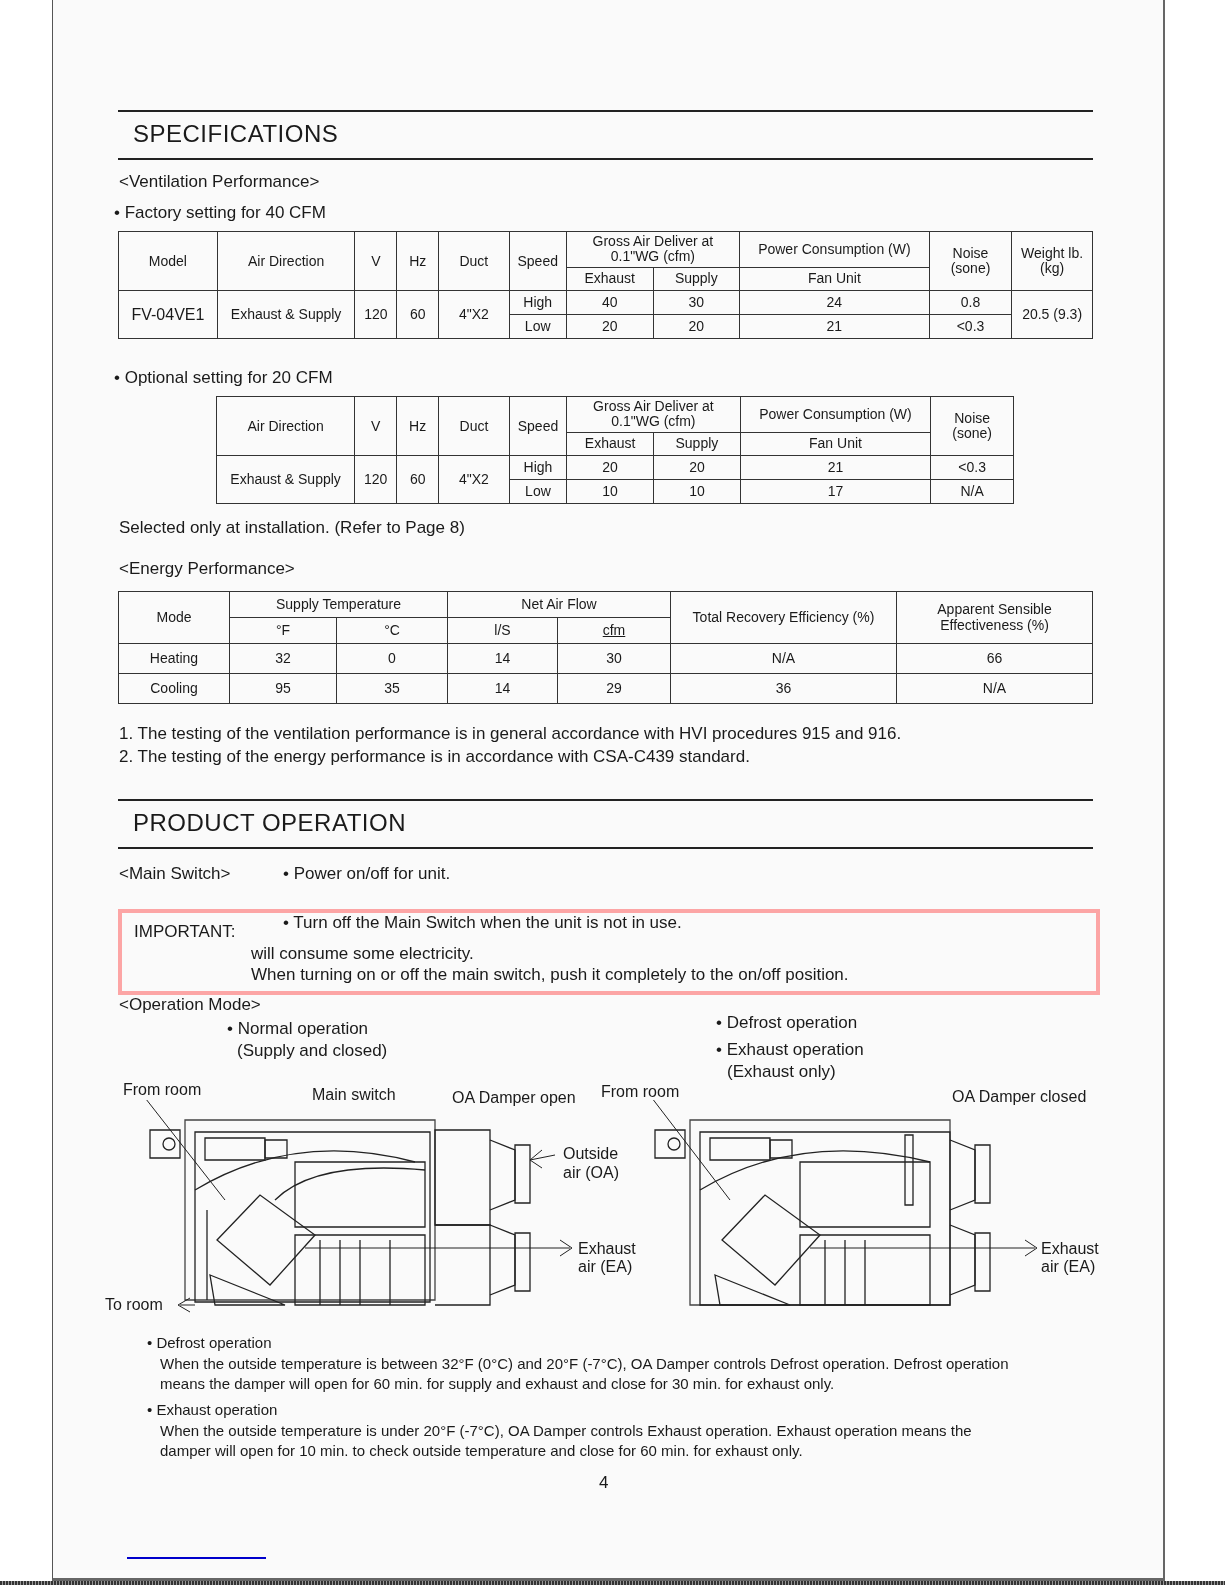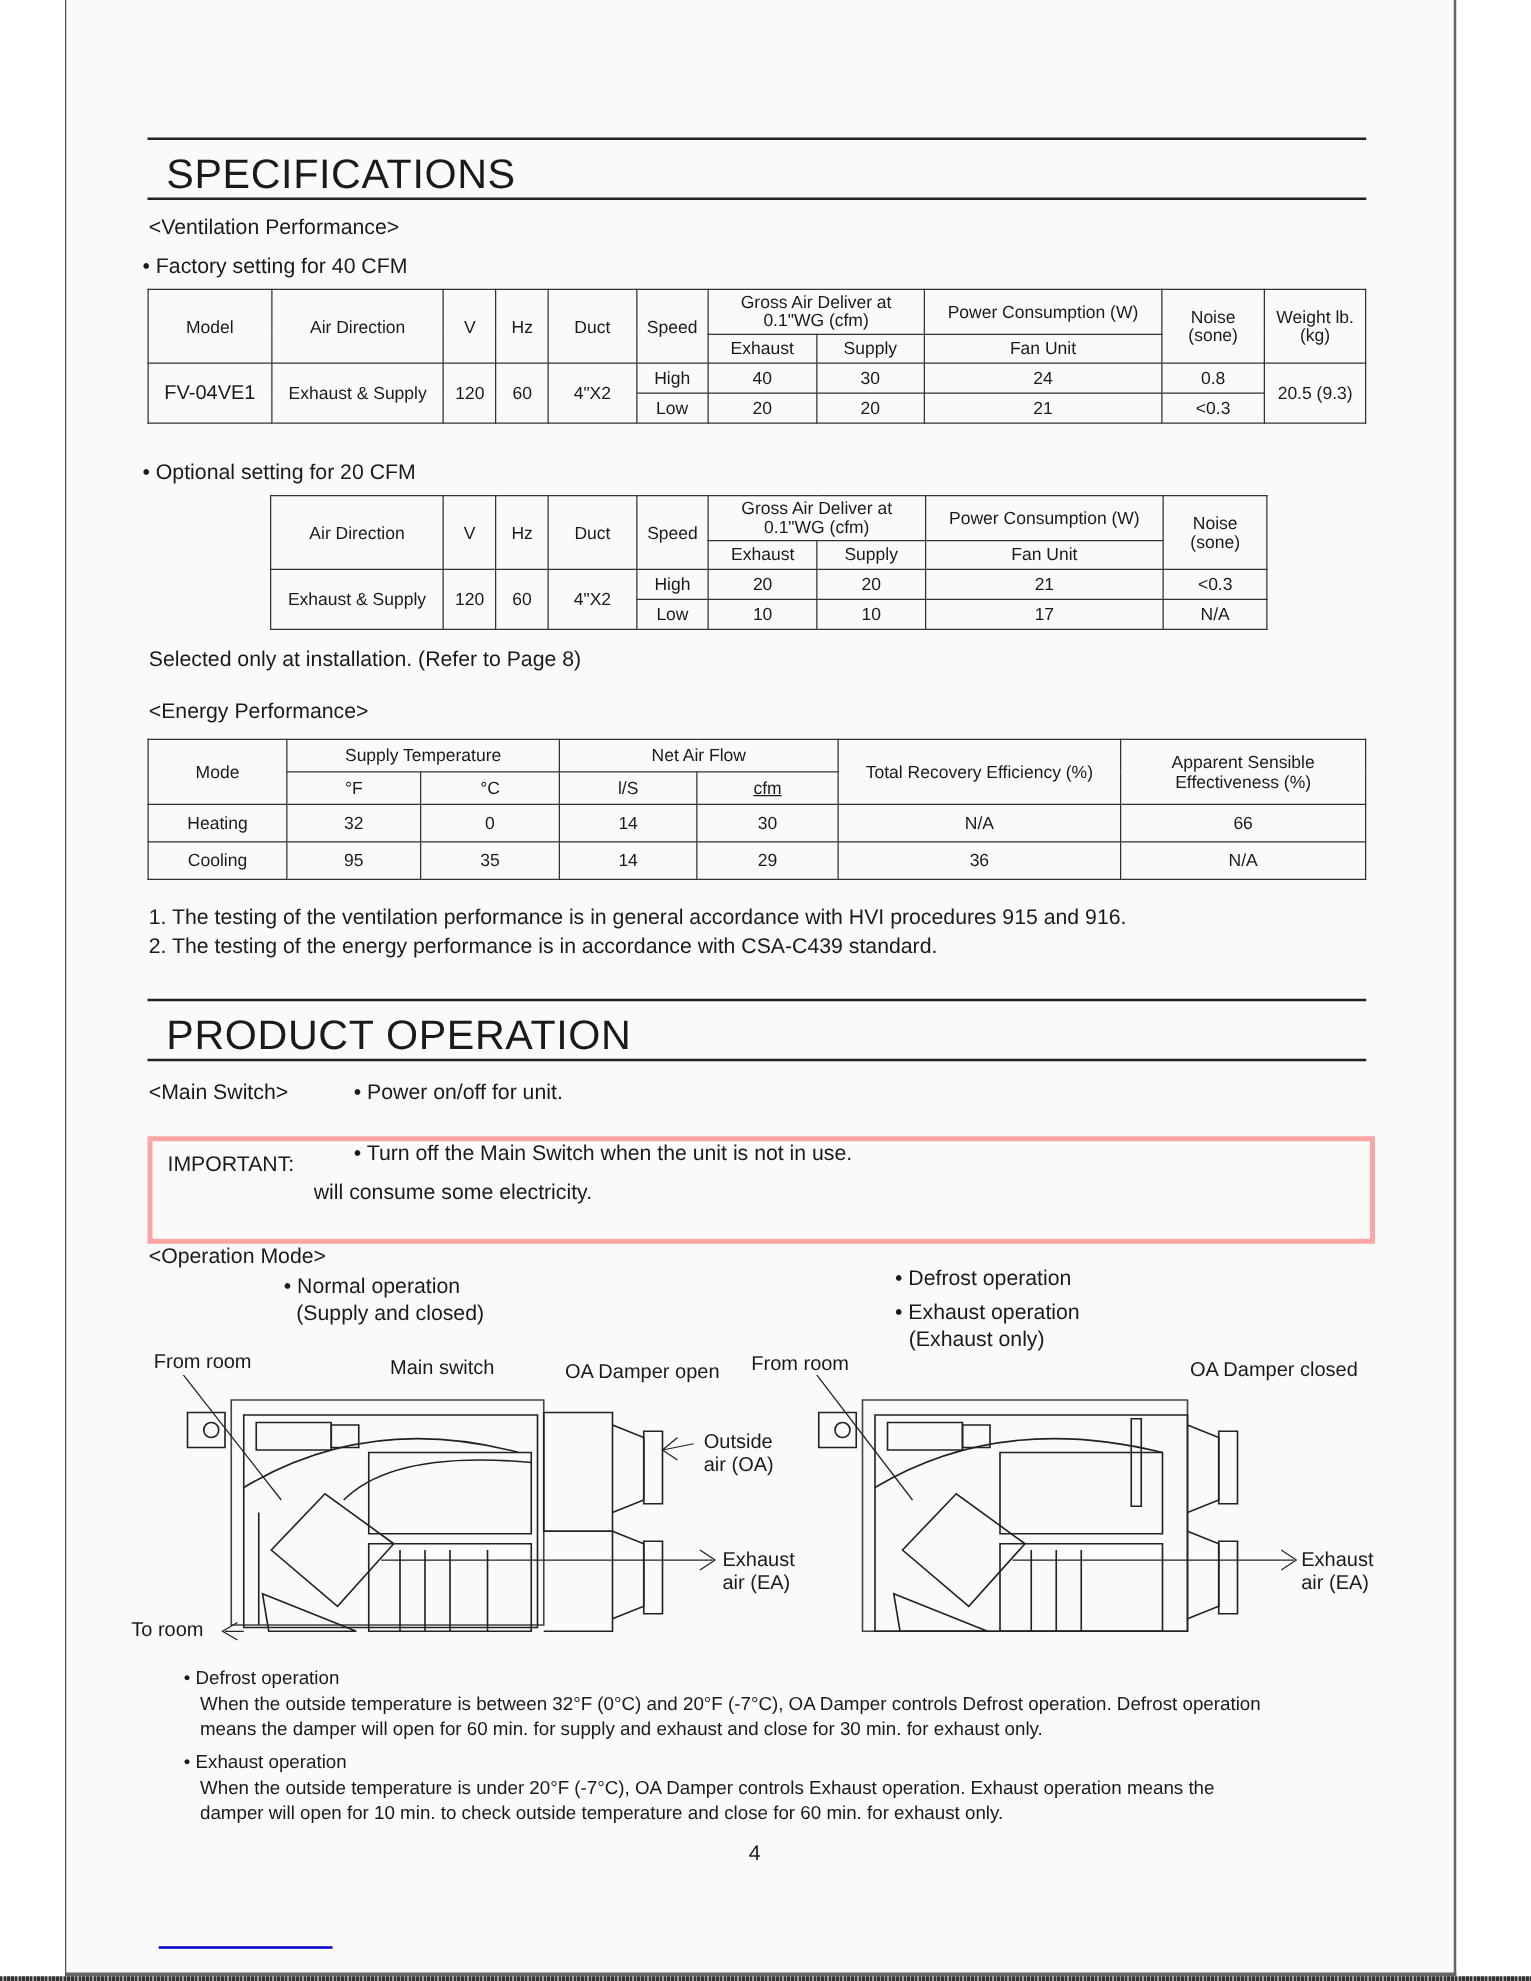--- a/index.html
+++ b/index.html
@@ -1,20 +1,20 @@
 <!DOCTYPE html>
 <html><head>
 <meta charset="utf-8">
 <style>
   html,body{margin:0;padding:0;}
   body{width:1225px;height:1585px;background:#ffffff;position:relative;overflow:hidden;font-family:"Liberation Sans",sans-serif;color:#1a1a1a;}
   .page{position:absolute;left:52px;top:0;width:1110px;height:1578px;background:#fafafa;border-left:1px solid #555;border-right:2px solid #666;border-bottom:3px solid #666;}
   .abs{position:absolute;}
   .rule{position:absolute;left:118px;width:975px;height:2px;background:#222;}
-  .h1{position:absolute;left:133px;font-size:33px;letter-spacing:0.5px;color:#1a1a1a;}
+  .h1{position:absolute;left:133px;font-size:24px;letter-spacing:0.5px;color:#1a1a1a;}
   .t17{font-size:17px;}
   .t16{font-size:16px;}
   .t15{font-size:15px;}
   table.spec{position:absolute;border-collapse:collapse;font-size:14px;}
   table.spec td{border:1px solid #333;text-align:center;padding:0 2px;line-height:1.1;}
   .blink{position:absolute;left:127px;top:1557px;width:139px;height:2px;background:#0000cc;}
   .bottombar{position:absolute;left:0;top:1581px;width:1225px;height:4px;background:repeating-linear-gradient(90deg,#333 0 2px,#999 2px 3px);}
   svg line, svg rect, svg path, svg polyline{vector-effect:non-scaling-stroke;}
 </style>
 </head>
@@ -157,20 +157,21 @@
 <div class="h1" style="top:809px;">PRODUCT OPERATION</div>
 <div class="rule" style="top:847px;"></div>
 
 <div class="abs t17" style="left:119px;top:864px;">&lt;Main Switch&gt;</div>
 <div class="abs t17" style="left:283px;top:864px;">• Power on/off for unit.</div>
 <div class="abs t17" style="left:283px;top:884px;margin-top:29px;">• Turn off the Main Switch when the unit is not in use.</div>
 
 <div class="abs" style="left:118px;top:909px;width:974px;height:78px;border:4px solid #fca5a5;">
   <div class="abs t17" style="left:12px;top:9px;">IMPORTANT:</div>
   <div class="abs t17" style="left:129px;top:31px;">will consume some electricity.</div>
+  <div class="abs t17" style="left:129px;top:52px;">When turning on or off the main switch, push it completely to the on/off position.</div>
 </div>
 
 <div class="abs t17" style="left:119px;top:995px;">&lt;Operation Mode&gt;</div>
 <div class="abs t17" style="left:227px;top:1019px;">• Normal operation</div>
 <div class="abs t17" style="left:237px;top:1041px;">(Supply and closed)</div>
 <div class="abs t17" style="left:716px;top:1013px;">• Defrost operation</div>
 <div class="abs t17" style="left:716px;top:1040px;">• Exhaust operation</div>
 <div class="abs t17" style="left:727px;top:1062px;">(Exhaust only)</div>
 
 <div class="abs t16" style="left:123px;top:1081px;">From room</div>

